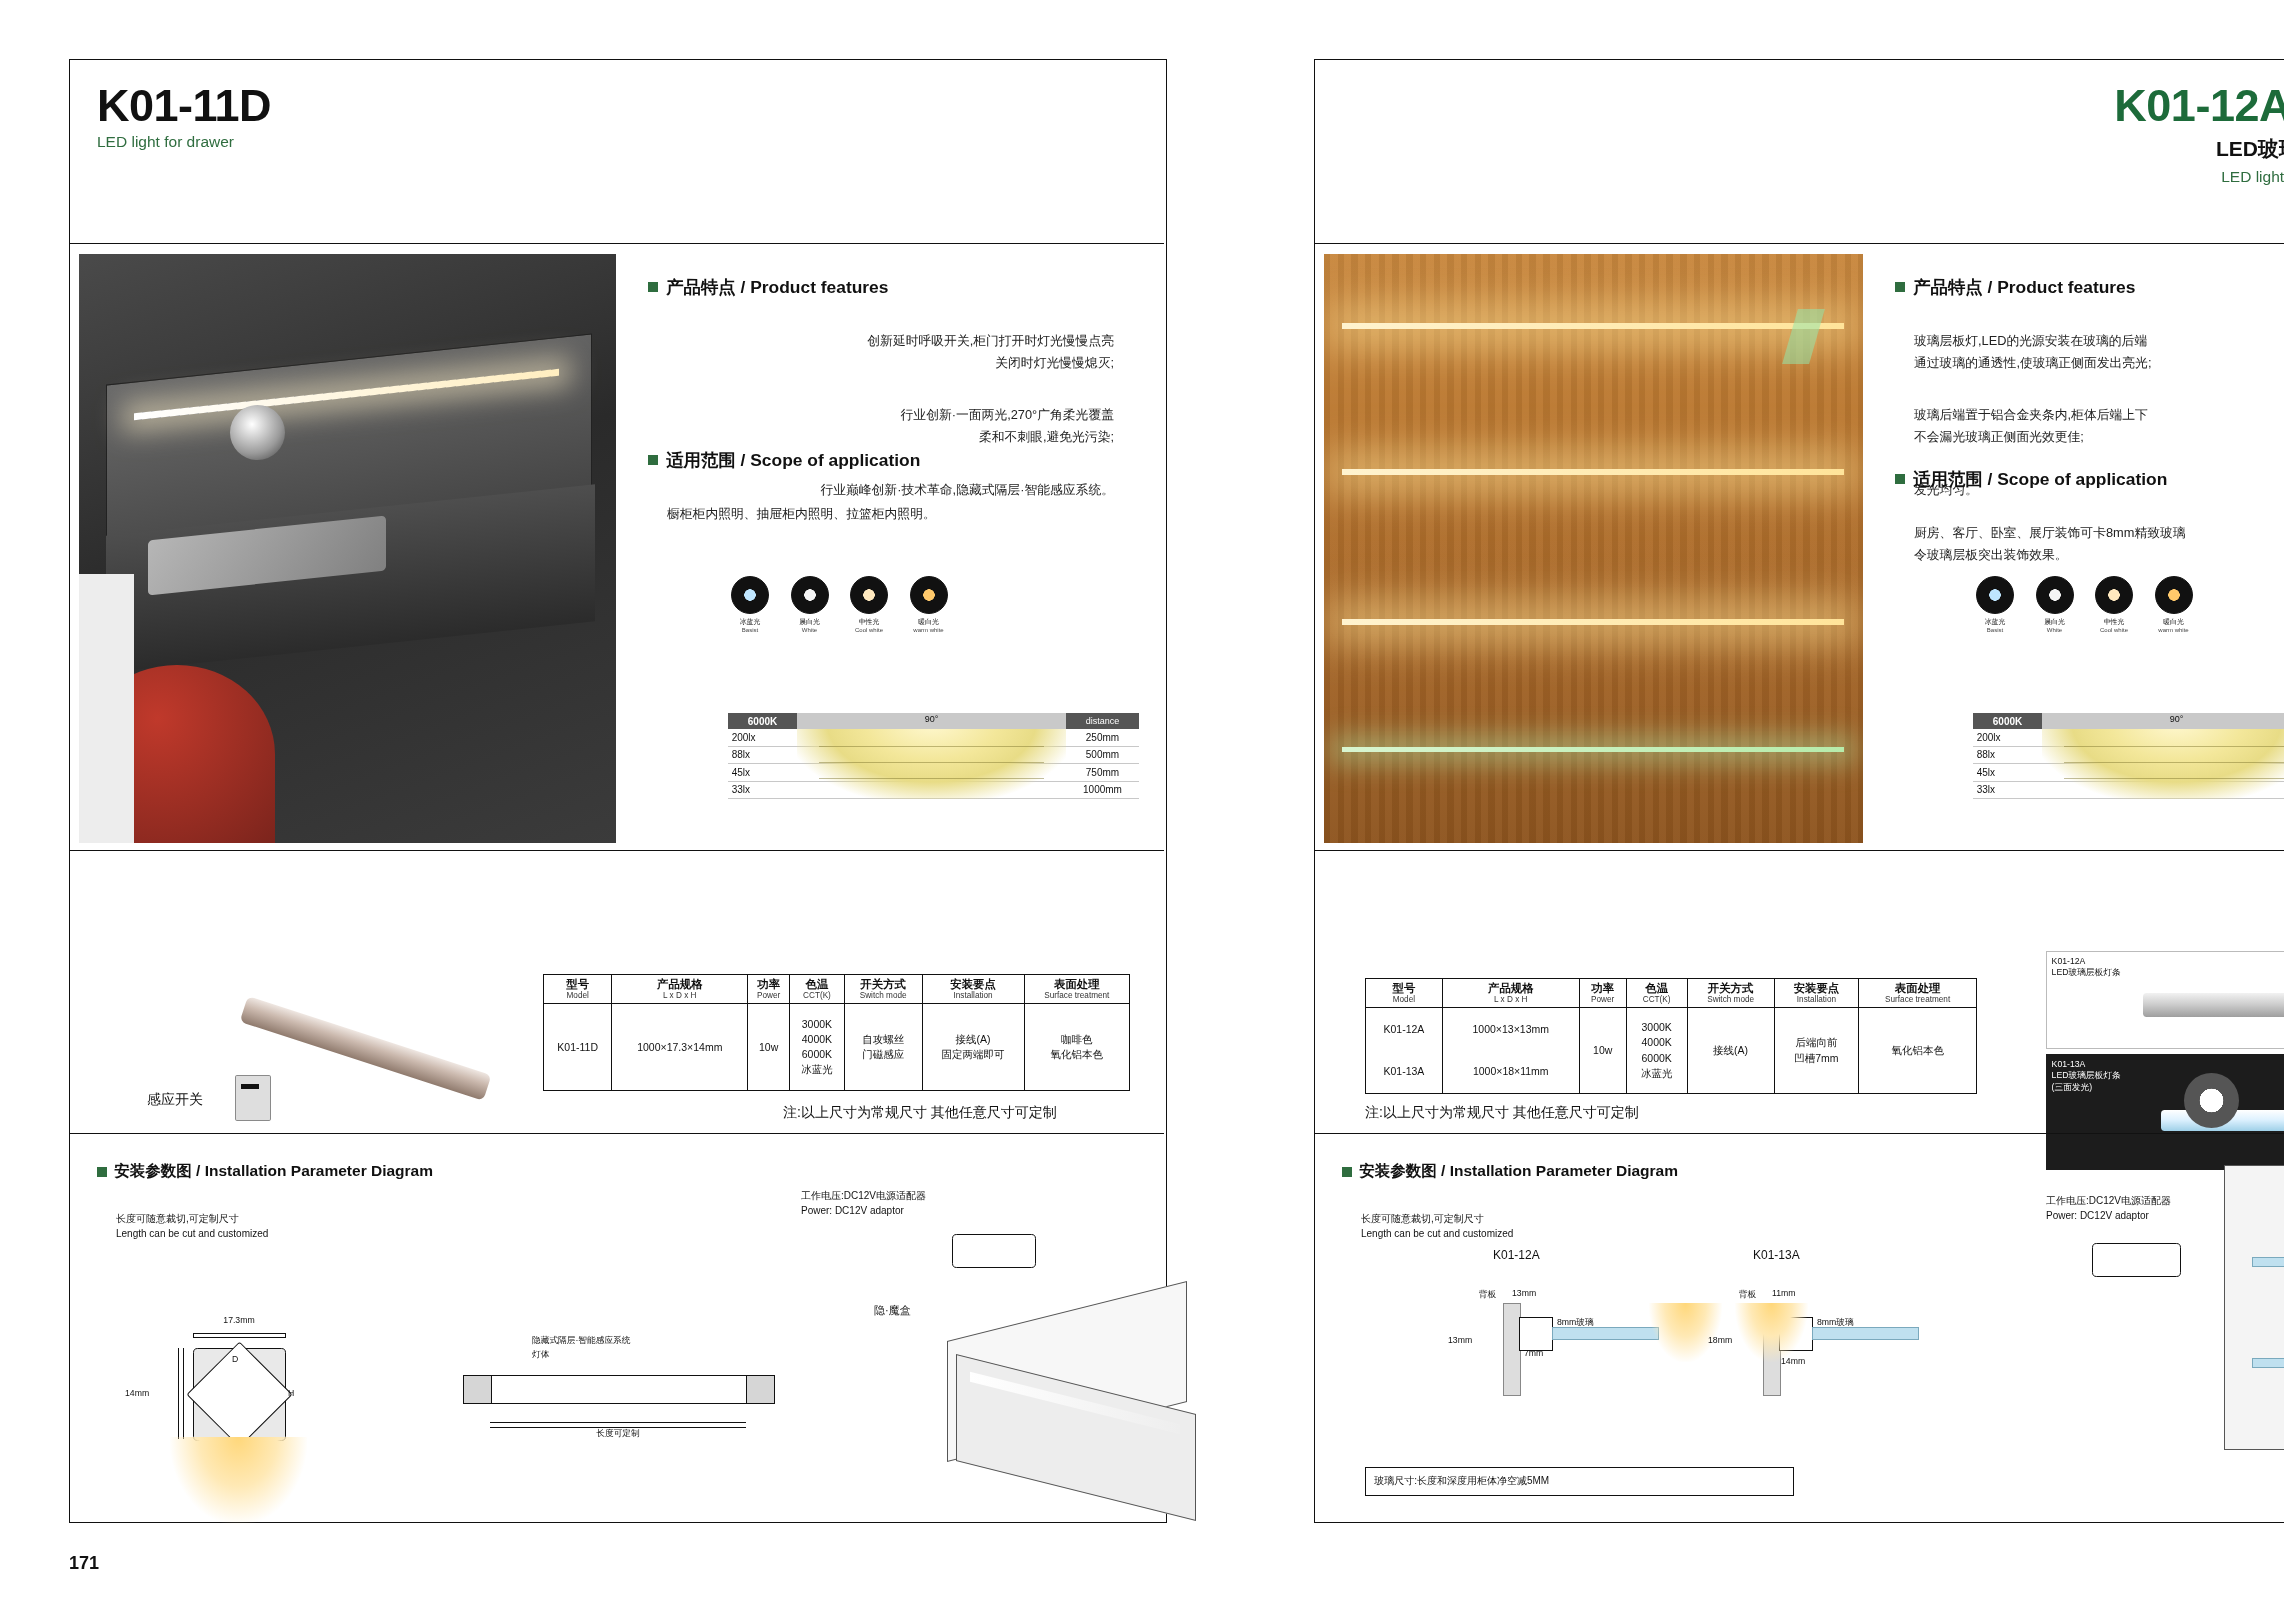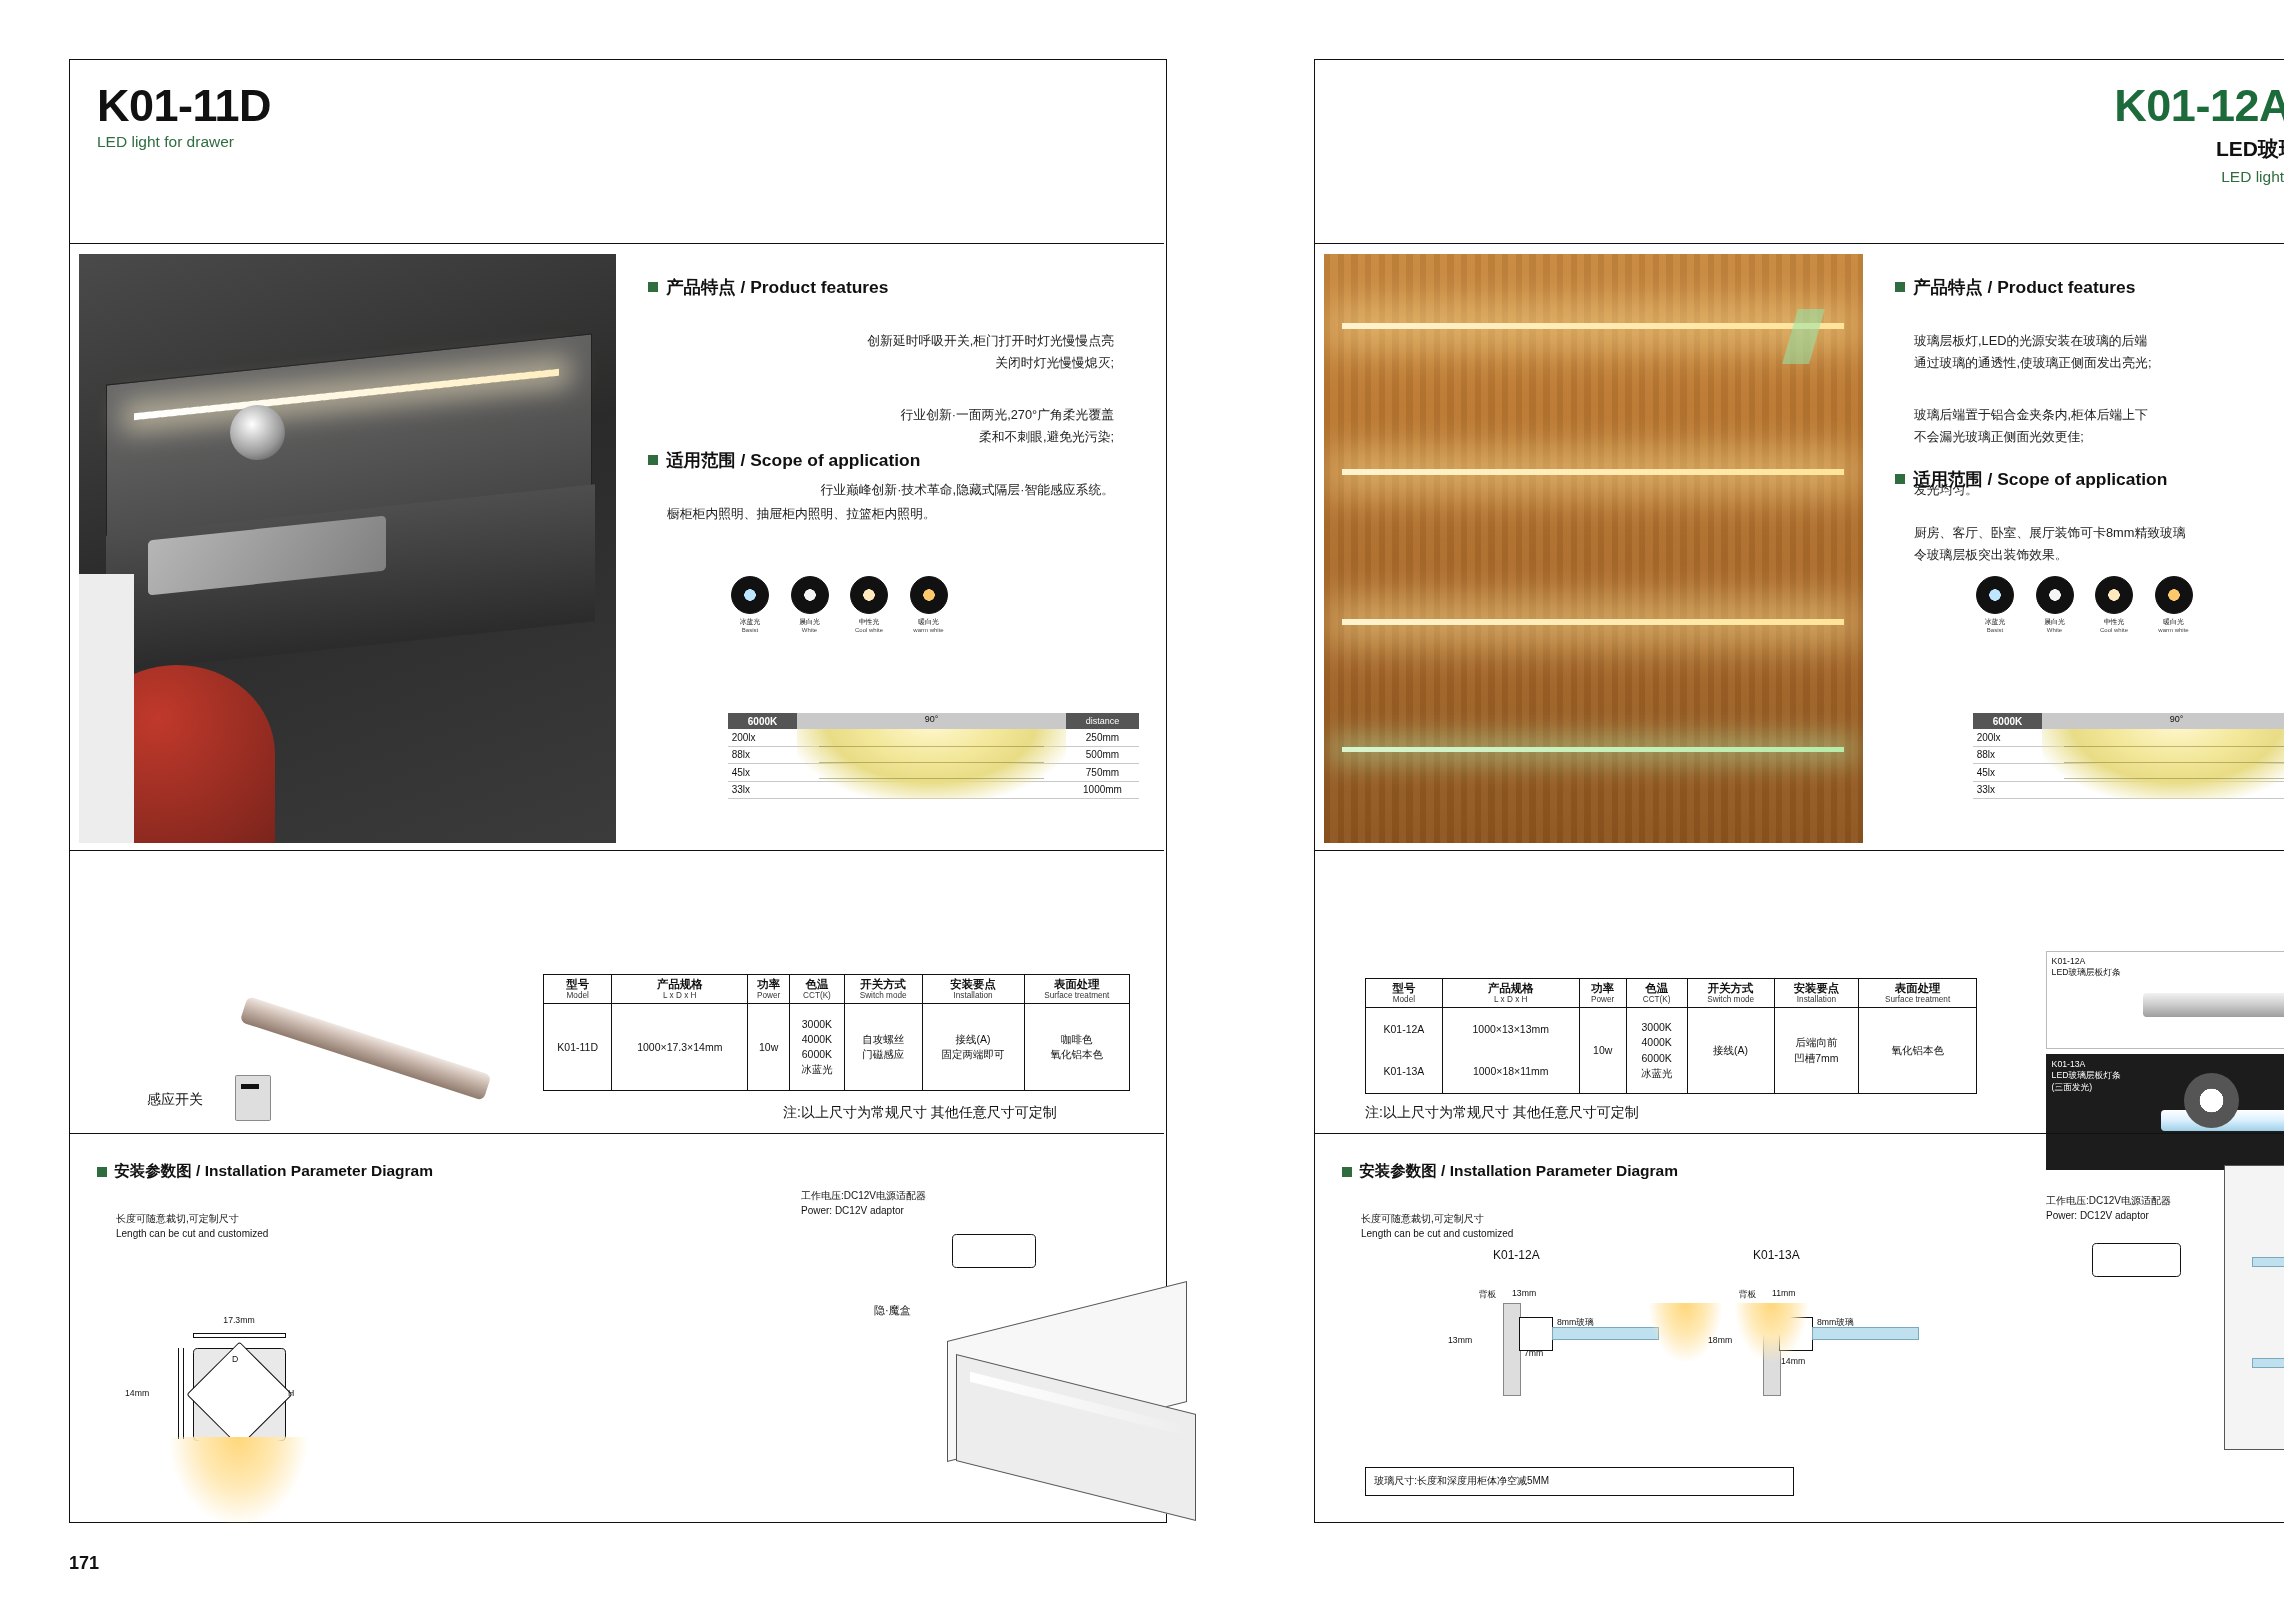--- a/index.html
+++ b/index.html
@@ -259,20 +259,29 @@
         <div class="lbl c" style="left:32px;top:-15.5px;width:110px;">17.3mm</div>
         <div class="prof-shape" style="left:41px;top:18px;width:91px;height:91px;border-radius:4.6px;"></div>
         <div class="prof-shape" style="left:50px;top:27px;width:73px;height:73px;background:#fff;border-radius:2.7px;transform:rotate(45deg);"></div>
         <div class="lbl" style="left:80px;top:24px;">D</div>
         <div class="lbl" style="left:136px;top:58px;">H</div>
         <div class="dim" style="left:25.6px;top:18px;width:4.6px;height:91px;"></div>
         <div class="lbl" style="left:-27px;top:58px;">14mm</div>
         <div class="glow" style="left:18px;top:107px;width:137px;height:87px;"></div>
       </div>
 
+      <div style="position:absolute;left:393px;top:1293px;width:311px;height:128px;">
+        <div class="lbl" style="left:69px;top:-18px;">隐藏式隔层·智能感应系统</div>
+        <div class="lbl" style="left:69px;top:-3.7px;">灯体</div>
+        <div style="position:absolute;left:27px;top:22px;width:256px;height:27px;border:0.9px solid #111;background:#fff;"></div>
+        <div style="position:absolute;left:0px;top:22px;width:27px;height:27px;background:#d6d6d6;border:0.9px solid #111;"></div>
+        <div style="position:absolute;left:283px;top:22px;width:27px;height:27px;background:#d6d6d6;border:0.9px solid #111;"></div>
+        <div class="hdim" style="left:27px;top:69px;width:256px;height:3.7px;"></div>
+        <div class="lbl c" style="left:91px;top:75px;width:128px;">长度可定制</div>
+      </div>
 
       <div class="sm" style="position:absolute;left:731px;top:1128px;width:256px;">
         <div>工作电压:DC12V电源适配器</div>
         <div>Power: DC12V adaptor</div>
       </div>
       <div class="psu" style="left:882px;top:1174px;width:82px;height:32px;"></div>
       <div class="lbl" style="left:804px;top:1243px;font-size:11px;">隐·魔盒</div>
 
       <div style="position:absolute;left:859px;top:1233px;width:320px;height:238px;">
         <div style="position:absolute;left:18px;top:18px;width:238px;height:119px;border:1.4px solid #555;background:#f7f7f7;transform:skewY(-14deg);"></div>

